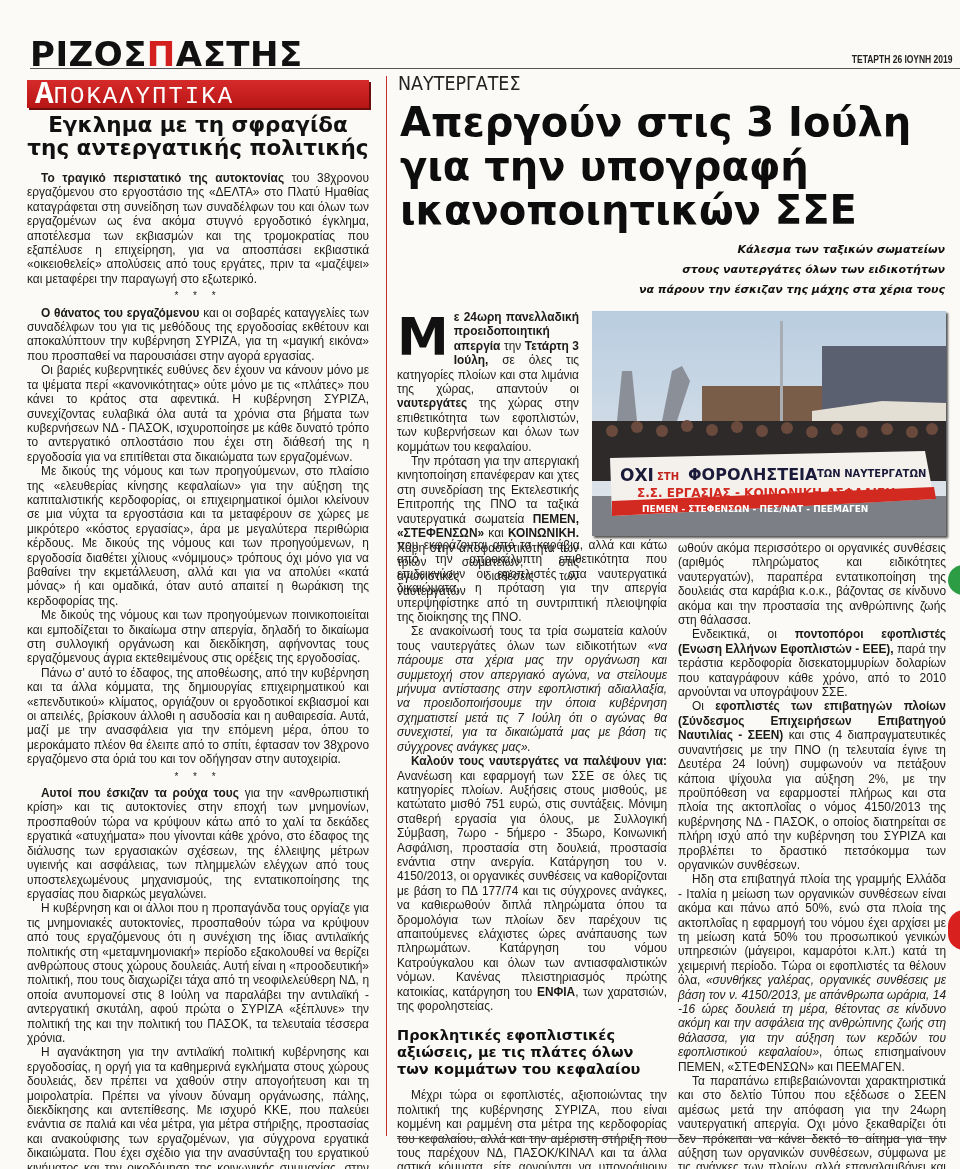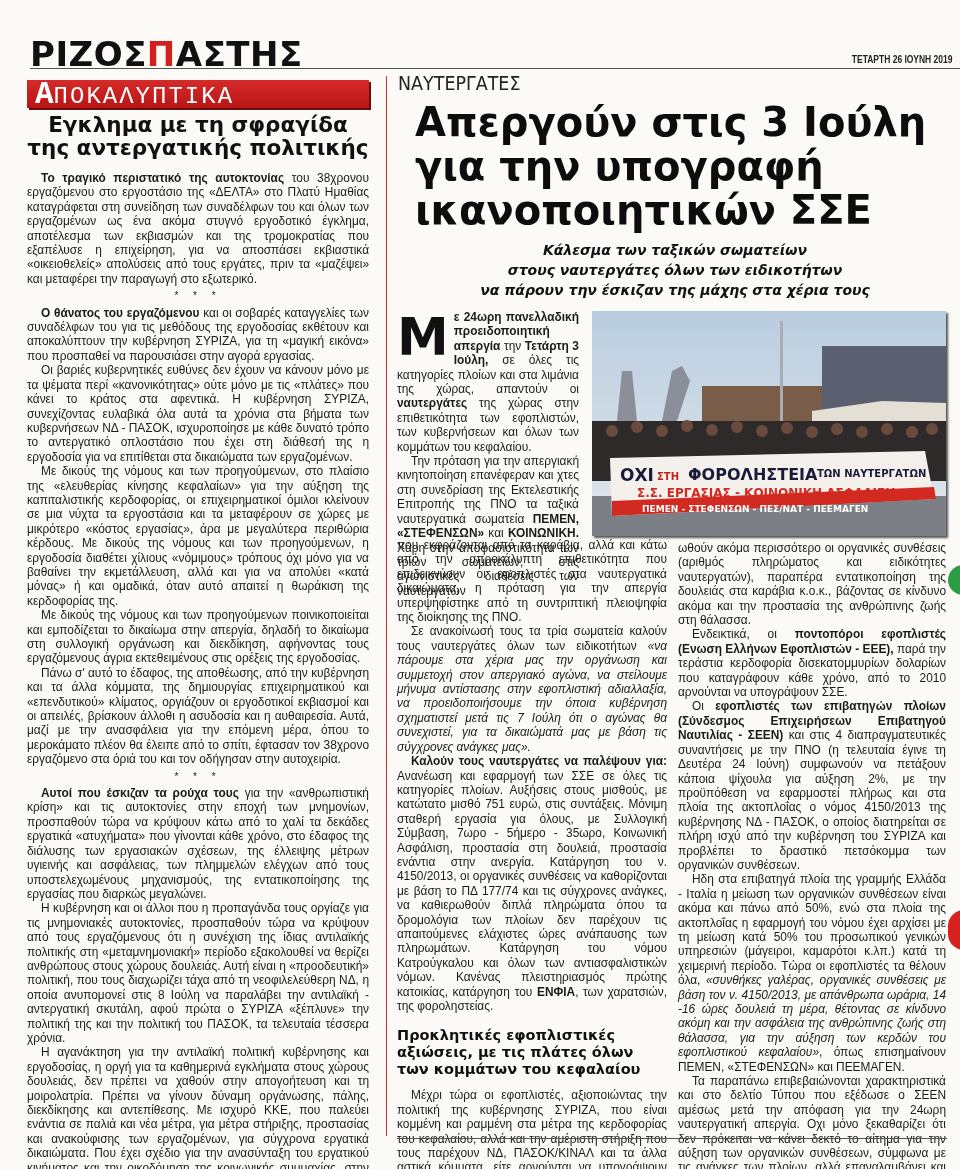--- a/index.html
+++ b/index.html
@@ -58,28 +58,28 @@
     border-left: 1.5px solid #c83030;
   }
 
   
   .kicker {
     position: absolute; left: 398px; top: 72px;
     font-family: "DejaVu Sans", sans-serif; font-size: 19px; color: #222;
     transform: scaleX(0.92); transform-origin: left;
   }
   .headline {
-    position: absolute; left: 415px; top: 100px; width: 540px;
+    position: absolute; left: 400px; top: 100px; width: 540px;
     font-family: "DejaVu Sans", sans-serif; font-weight: bold;
     font-size: 40px; line-height: 44px; color: #0d0d0d;
   }
   .subhead {
     position: absolute; left: 405px; top: 240px; width: 540px;
     font-family: "DejaVu Sans", sans-serif; font-weight: bold; font-style: italic;
-    font-size: 14px; line-height: 20px; color: #111; text-align: center;
+    font-size: 11px; line-height: 20px; color: #111; text-align: right;
   }
   .col-a {
     position: absolute; left: 397px; top: 310px; width: 182px;
   }
   .col-a .dropcap {
     float: left; font-family: "DejaVu Sans", sans-serif; font-weight: bold;
     font-size: 52px; line-height: 50px; margin: 2px 5px 0 0; color: #111;
   }
   .col-a .body-text p:first-child { text-indent: 0; }
   .photo {

